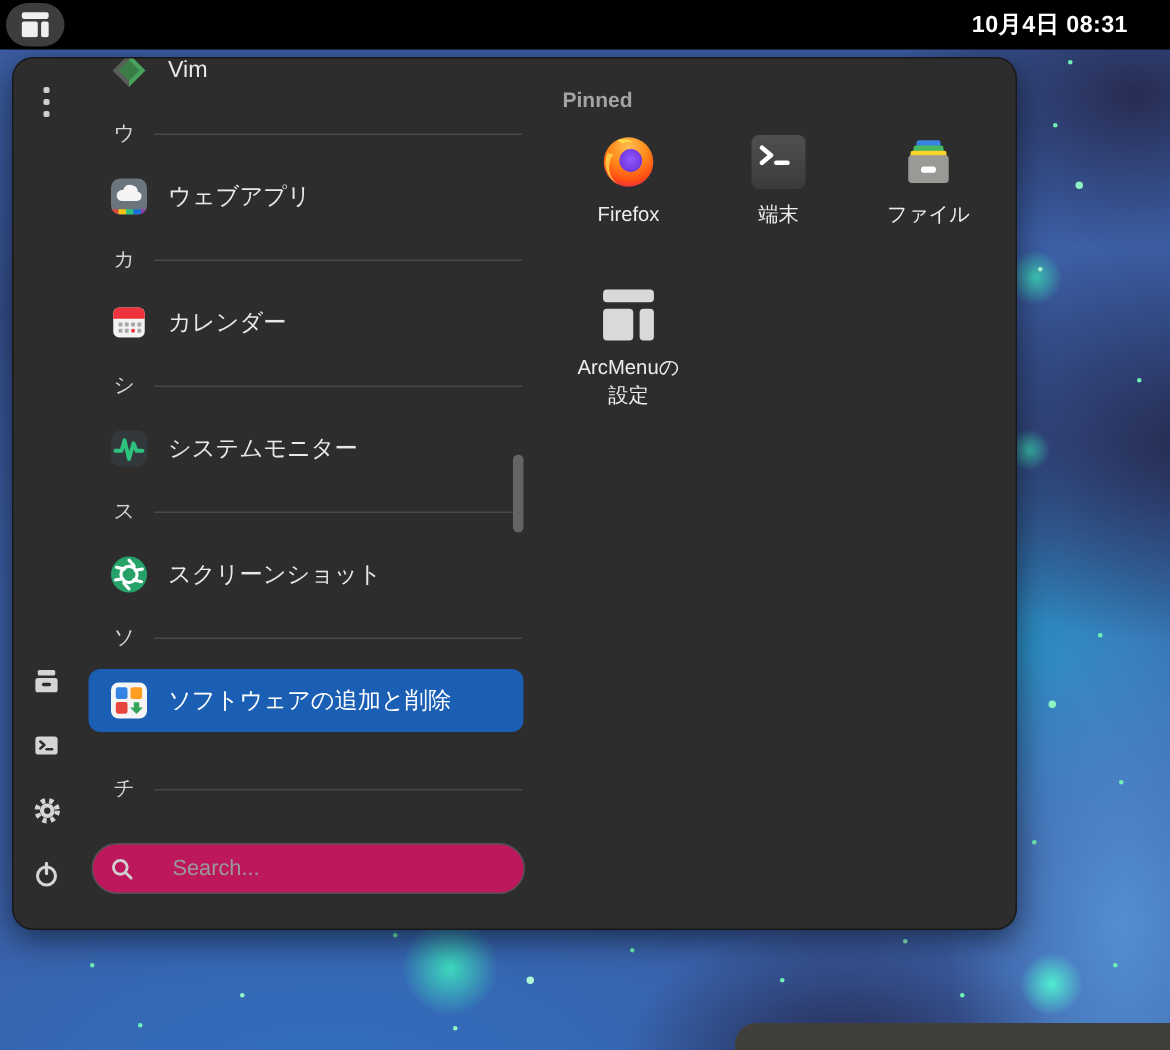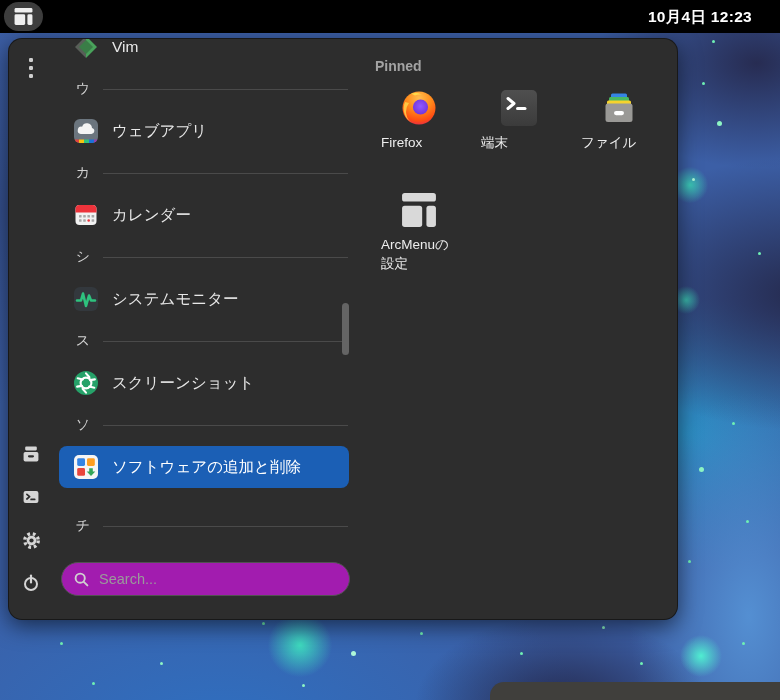--- a/index.html
+++ b/index.html
@@ -66,27 +66,27 @@
   .row.section .line { flex:1; height:1px; background:#4a4a4a; margin:0 5px 0 13px; }
   .app-icon { width:26px; height:26px; flex:0 0 26px; }
   .scrollbar-thumb { position:absolute; left:333px; top:264px; width:7px; height:52px;
     background:#646464; border-radius:4px; cursor:pointer; }
   
   .pinned { position:absolute; left:360px; top:0; width:306px; padding-top:12px; }
   .pinned-title { margin:7px 0 0 6px; font-weight:bold; font-size:14px; color:#a3a3a3; }
   .pinned-grid { display:grid; grid-template-columns:repeat(3,100px); margin-top:10px; }
   .pinned-item { width:100px; min-height:102px; display:flex; flex-direction:column;
     align-items:center; padding-top:6px; box-sizing:border-box; cursor:pointer; border-radius:10px; }
-  .pinned-item .p-label { margin-top:8px; font-size:13.5px; color:#ededed; text-align:left;
+  .pinned-item .p-label { margin-top:8px; font-size:13.5px; color:#ededed; text-align:center;
     width:76px; line-height:1.4; }
   .p-icon { width:36px; height:36px; }
   
   .search-bar { position:absolute; left:52px; top:523px; width:289px; height:34px; z-index:5;
-    background:#a21caf; border:1px solid #525252; border-radius:18px; box-sizing:border-box;
-    display:flex; align-items:center; padding:0 12px; gap:8px; }
+    background:#be185d; border:1px solid #525252; border-radius:18px; box-sizing:border-box;
+    display:flex; align-items:center; padding:0 12px; gap:24px; }
   .search-bar input { flex:1; background:transparent; border:none; outline:none;
     color:#cccccc; font-size:14.5px; font-family:inherit; }
   .search-bar input::placeholder { color:#9a9a9a; }
   
   .term-tile { width:36px; height:36px; border-radius:5px; background:linear-gradient(#4f4f4f,#3b3b3b);
     display:flex; align-items:flex-start; justify-content:flex-start; }
 </style>
 </head>
 <body>
 
@@ -96,21 +96,21 @@
 <div class="bottom-right-panel"></div>
 
 <div class="topbar">
   <div class="arcmenu-button">
     <svg width="19" height="17" viewBox="0 0 34 30">
       <rect x="1" y="0" width="32" height="8" rx="2.5" fill="#efefef"></rect>
       <rect x="1" y="11" width="19" height="19" rx="2.5" fill="#efefef"></rect>
       <rect x="24" y="11" width="9" height="19" rx="2.5" fill="#efefef"></rect>
     </svg>
   </div>
-  <div class="clock">10月4日 12:23</div>
+  <div class="clock">10月4日 08:31</div>
 </div>
 
 <div class="menu-panel">
 
   <div class="kebab">
     <i></i>
       <i></i>
       <i></i>
   </div>
   <div class="sidebar-bottom">

